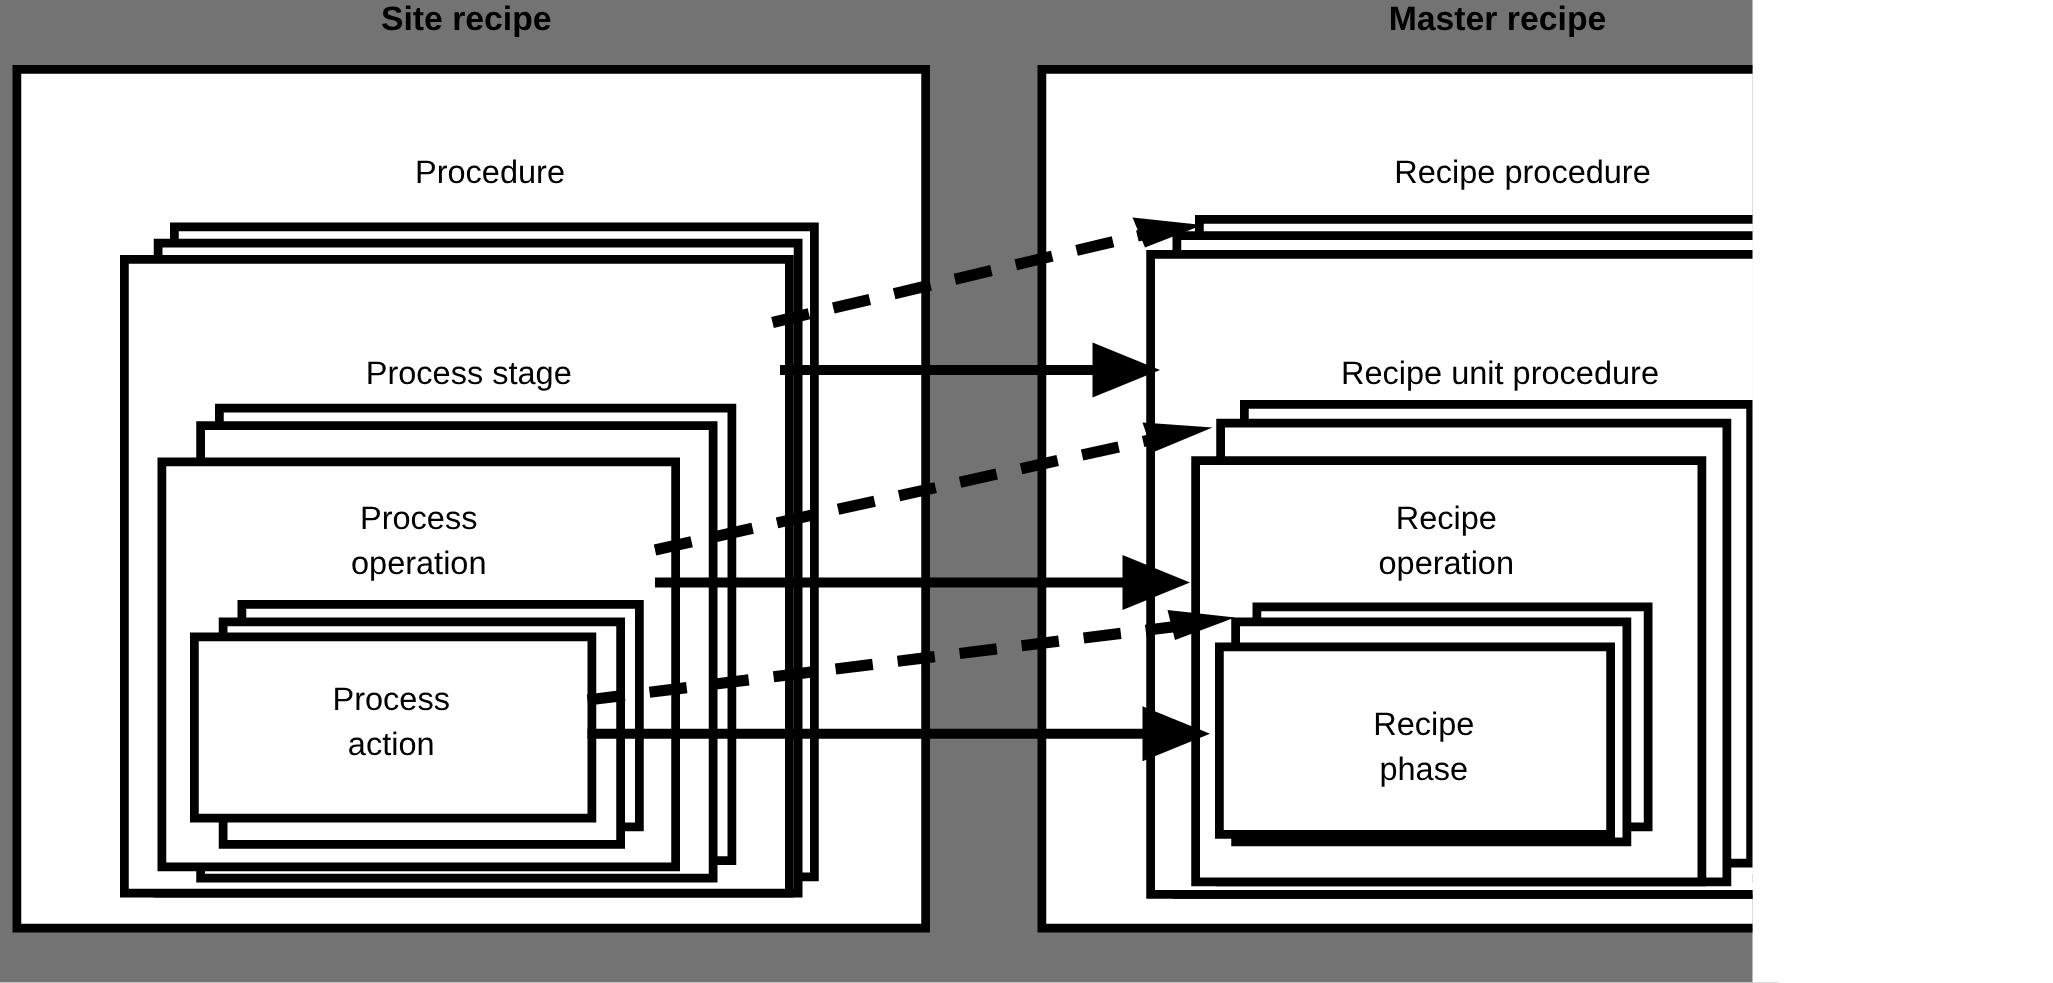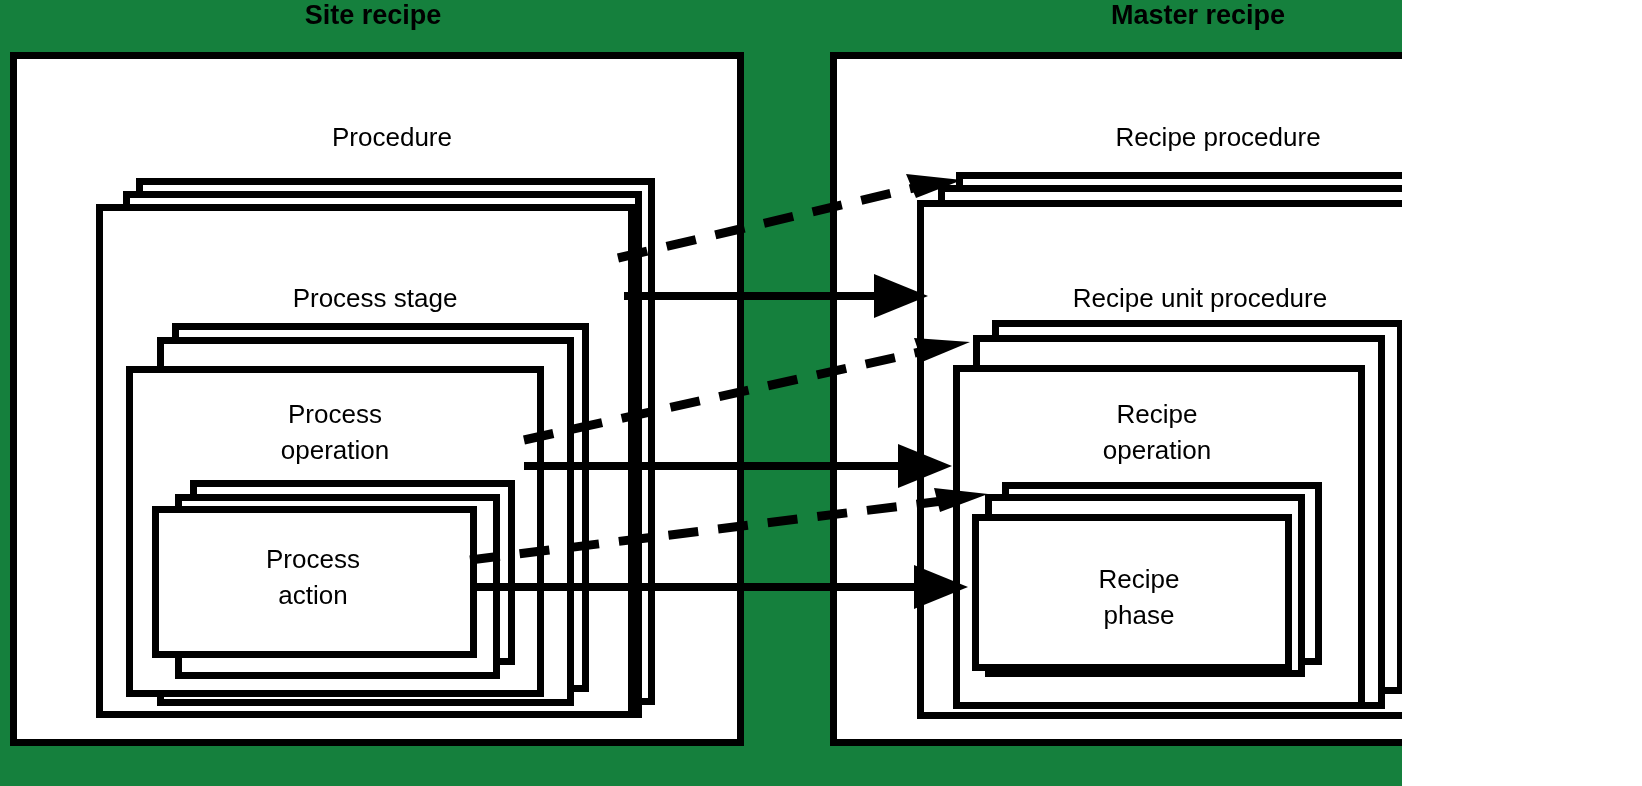--- a/index.html
+++ b/index.html
@@ -7,21 +7,21 @@
     padding: 0;
     background: #ffffff;
   }
   body {
     font-family: "Liberation Sans", sans-serif;
   }
   #diagram-root {
     position: relative;
     width: 1402px;
     height: 786px;
-    background: #15803d;
+    background: #737373;
     overflow: hidden;
   }
   svg#diagram-svg {
     display: block;
     width: 1642px;
     height: 786px;
   }
   .panel-title {
     font-family: "Liberation Sans", sans-serif;
     font-size: 27px;

